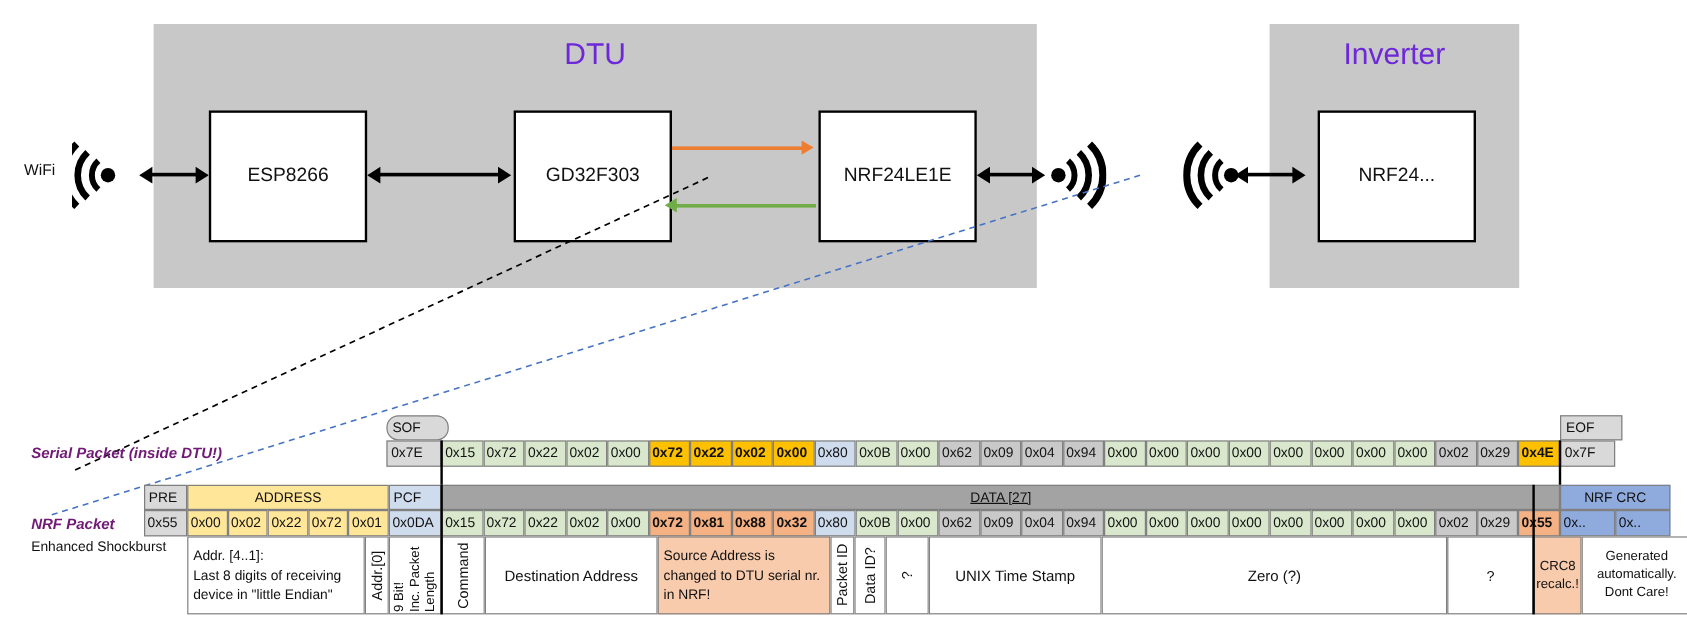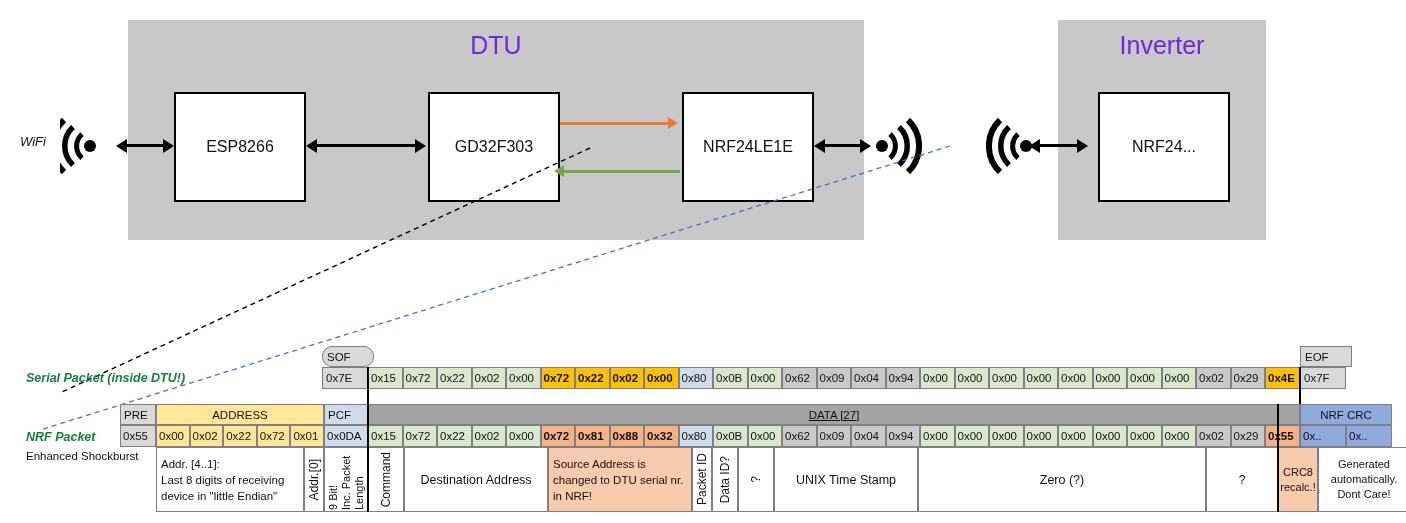--- a/index.html
+++ b/index.html
@@ -28,21 +28,21 @@
   .garrow{position:absolute;width:0;height:0;border-top:6px solid transparent;
        border-bottom:6px solid transparent;border-right:10px solid #70AD47;}
 
   
   #connectors{position:absolute;left:0;top:0;width:1406px;height:523px;
        pointer-events:none;}
 
   
   #packets{position:absolute;left:0;top:340px;width:1406px;height:183px;}
   .rowlabel{position:absolute;font-size:12.5px;font-style:italic;font-weight:bold;
-       color:#15803d;white-space:nowrap;}
+       color:#701a75;white-space:nowrap;}
   .sublabel{position:absolute;font-size:11.5px;color:#111;white-space:nowrap;
        font-style:normal;font-weight:normal;}
 
   .cell{position:absolute;box-sizing:border-box;border:1px solid #808080;
        font-size:11.5px;display:flex;align-items:center;
        justify-content:flex-start;padding-left:2px;white-space:nowrap;
        overflow:hidden;color:#111;}
   .cell.ctr{justify-content:center;padding-left:0;}
   .hdr{background:#d9d9d9;border:1px solid #7f7f7f;}
   .c-green{background:#d9e8cd;}
@@ -69,21 +69,21 @@
 <div id="block-diagram">
 
   <div class="enclosure" style="left:128px;top:20px;width:736px;height:220px;">
     <div class="enclosure-title">DTU</div>
   </div>
 
   <div class="enclosure" style="left:1058px;top:20px;width:208px;height:220px;">
     <div class="enclosure-title">Inverter</div>
   </div>
 
-  <div class="wifi-label" style="left:20px;top:134px;font-style:italic;">WiFi</div>
+  <div class="wifi-label" style="left:20px;top:134px;">WiFi</div>
   <svg class="ant" style="left:60px;top:116px;" width="56" height="60" viewBox="0 0 56 60">
     <path d="M30 30 m-2 0 a2 2 0 1 0 4 0 a2 2 0 1 0 -4 0" fill="#000"></path>
     <circle cx="30" cy="30" r="6" fill="#000"></circle>
     <path d="M22 18 A16 16 0 0 0 22 42" stroke="#000" stroke-width="5" fill="none" stroke-linecap="butt"></path>
     <path d="M13 11 A26 26 0 0 0 13 49" stroke="#000" stroke-width="5.5" fill="none"></path>
     <path d="M4 4 A36 36 0 0 0 4 56" stroke="#000" stroke-width="6" fill="none"></path>
   </svg>
 
   <div class="arrowL" style="left:116px;top:139px;"></div>
   <div class="hline" style="left:124px;top:144px;width:46px;"></div>

